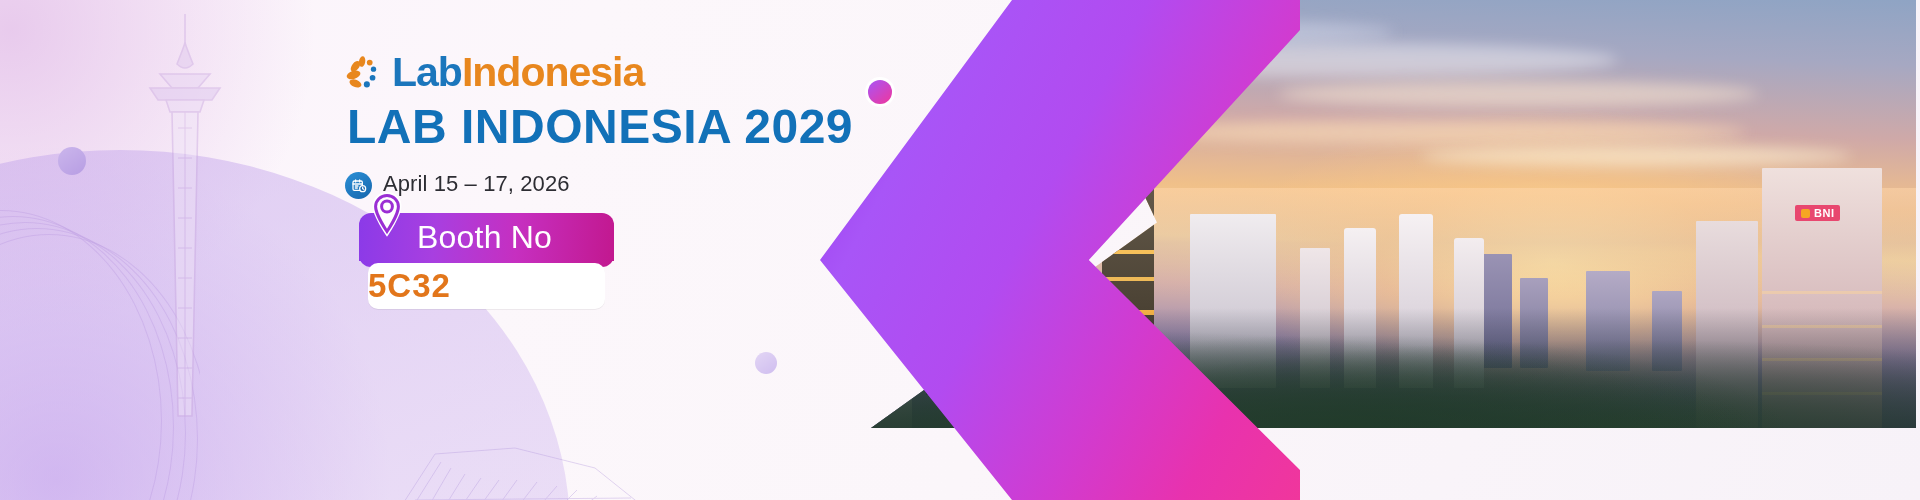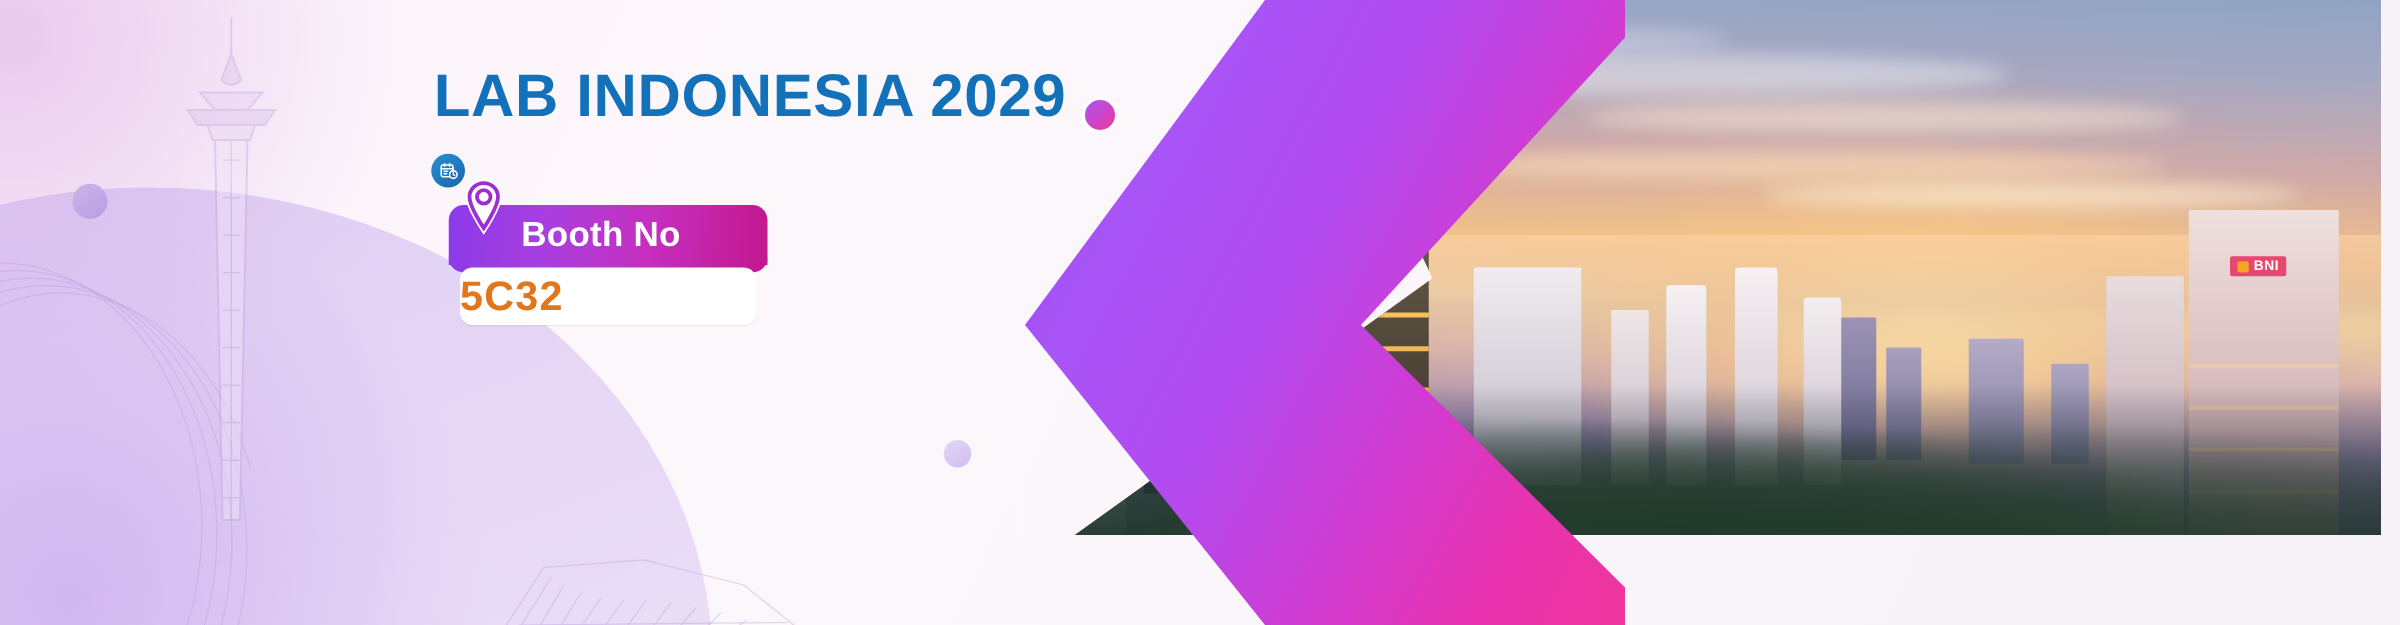--- a/index.html
+++ b/index.html
@@ -52,21 +52,21 @@
   .grid-decor{
     position:absolute;left:395px;bottom:-18px;width:260px;height:90px;
     opacity:.5;pointer-events:none;
   }
 
   
   .right-stage{
     position:absolute;right:0;top:0;width:1100px;height:500px;overflow:hidden;
   }
   .photo{
-    position:absolute;right:15px;top:0;width:1100px;height:428px;
+    position:absolute;right:4px;top:0;width:1100px;height:428px;
     clip-path:polygon(21.5% 0%, 100% 0%, 100% 100%, 5% 100%, 31% 52%);
     overflow:hidden;
   }
   .sky{
     position:absolute;inset:0;
     background:
       linear-gradient(182deg,#8fa4c4 0%,#a6a8c2 14%,#cfa9a8 30%,#f0c089 45%,#f7d79c 56%,#d9b3a9 66%,#9d8ab0 78%,#5d5f8e 100%);
   }
   .sun-glow{
     position:absolute;right:4%;top:26%;width:640px;height:300px;
@@ -126,21 +126,21 @@
 
   
   .booth{position:relative;margin:14px 0 0 14px;width:255px;}
   .booth-pin{position:absolute;left:10px;top:-22px;z-index:3;}
   .booth-head{
     position:relative;height:48px;border-radius:12px 12px 0 0;
     background:linear-gradient(95deg,#8b3ae8 0%,#a83fe0 30%,#c62fc0 62%,#c2188f 100%);
     display:flex;align-items:center;padding-left:58px;z-index:1;
   }
   .booth-head span{
-    color:#fff;font-size:28px;font-weight:bold;letter-spacing:.2px;
+    color:#fff;font-size:32px;font-weight:normal;letter-spacing:.2px;
   }
   .booth-body{
     position:relative;margin:0 9px;height:46px;border-radius:10px;
     background:#fff;display:flex;align-items:center;
     box-shadow:0 1px 0 rgba(0,0,0,.06);z-index:2;margin-top:-4px;
   }
   .booth-body span{
     color:#e2761b;font-size:33px;font-weight:bold;letter-spacing:1px;
   }
   .booth-foot{
@@ -254,33 +254,51 @@
       <div class="foliage"></div>
     </div>
 
     <div class="chevron"></div>
   </div>
 
   <div class="dot dot-d"></div>
 
   <div class="content">
 
+    <div class="logo-row">
+      <svg class="logo-mark" viewBox="0 0 40 40">
+        <g>
+          <ellipse cx="9" cy="22" rx="7.5" ry="4.2" fill="#e8871e" transform="rotate(-18 9 22)"></ellipse>
+          <ellipse cx="11" cy="13" rx="6.5" ry="3.8" fill="#e8871e" transform="rotate(-52 11 13)"></ellipse>
+          <ellipse cx="18" cy="8" rx="5.6" ry="3.3" fill="#e8871e" transform="rotate(-80 18 8)"></ellipse>
+          <ellipse cx="11" cy="31" rx="6.6" ry="3.8" fill="#e8871e" transform="rotate(22 11 31)"></ellipse>
+          <circle cx="26" cy="9" r="3.0" fill="#e8871e"></circle>
+          <circle cx="30" cy="16" r="2.8" fill="#1b76bc"></circle>
+          <circle cx="29" cy="25" r="3.0" fill="#1b76bc"></circle>
+          <circle cx="23" cy="32" r="3.2" fill="#1b76bc"></circle>
+        </g>
+      </svg>
+      <div class="logo-text">
+        <span class="lt-lab">Lab</span><span class="lt-ind">Indonesia</span>
+      </div>
+    </div>
 
     <div class="headline">LAB INDONESIA 2029</div>
 
     <div class="info-row">
       <span class="ic">
         <svg width="16" height="16" viewBox="0 0 24 24" fill="none" stroke="#fff" stroke-width="1.9" stroke-linecap="round" stroke-linejoin="round">
           <rect x="3" y="4.5" width="14" height="14" rx="2"></rect>
           <path d="M3 9h14M7 3v3M13 3v3"></path>
           <path d="M6.5 12h4M6.5 15h3"></path>
           <circle cx="17.5" cy="16" r="4.5" fill="#1666ad"></circle>
           <path d="M17.5 13.8V16l1.6 1"></path>
         </svg>
       </span>
+      <span class="info-text">April 15 – 17, 2026</span>
     </div>
 
 
     <div class="booth">
       <svg class="booth-pin" width="36" height="48" viewBox="0 0 36 48">
         <path d="M18 2.5c-7.2 0-13 5.6-13 12.6 0 9.1 13 28 13 28s13-18.9 13-28c0-7-5.8-12.6-13-12.6z" fill="#ffffff" stroke="#ffffff" stroke-width="3"></path>
         <path d="M18 4.5c-6.3 0-11.4 4.9-11.4 11 0 8 11.4 25 11.4 25s11.4-17 11.4-25c0-6.1-5.1-11-11.4-11z" fill="none" stroke="#9b2fd4" stroke-width="3"></path>
         <circle cx="18" cy="15.5" r="5.4" fill="none" stroke="#9b2fd4" stroke-width="3"></circle>
       </svg>
       <div class="booth-head">

